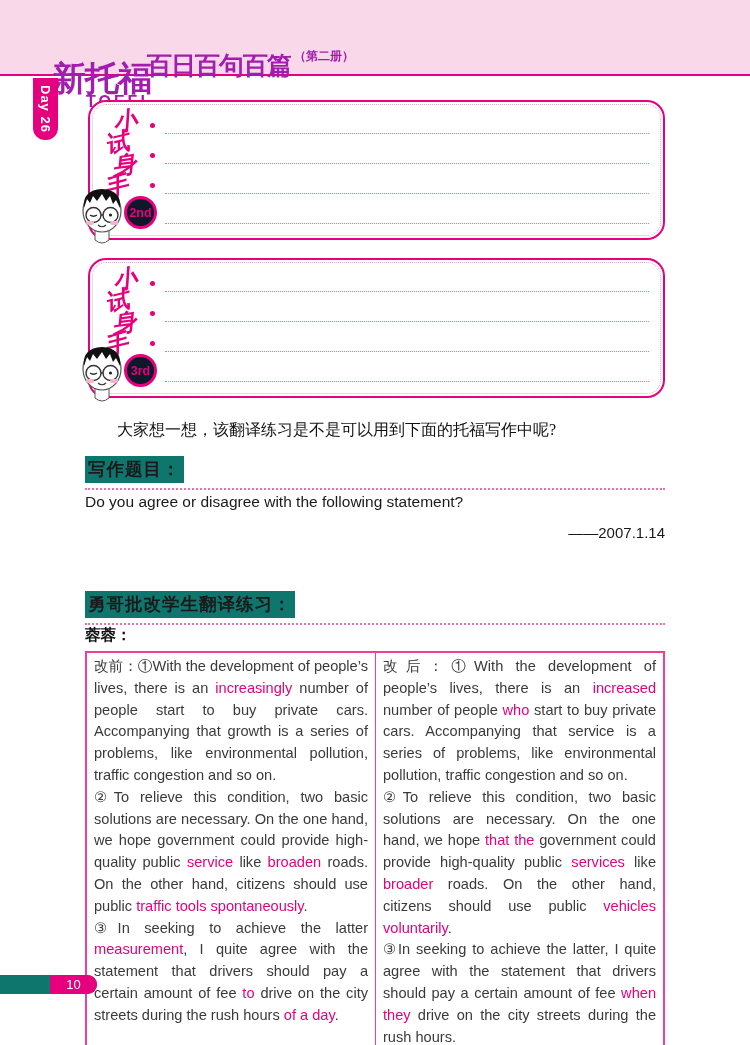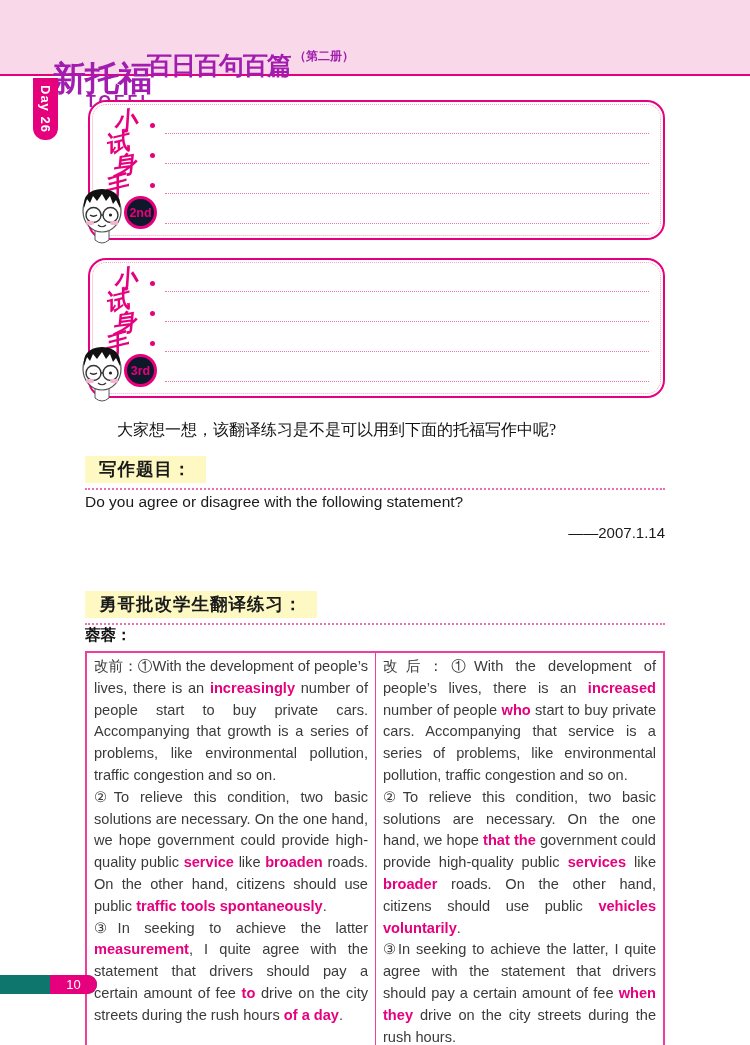--- a/index.html
+++ b/index.html
@@ -76,23 +76,23 @@
     position:absolute; left:85px; top:420px; width:580px;
     font-family:"Liberation Serif", serif; font-size:16px; color:#111;
     text-indent:2em;
   }
 
   .sec-head {
     position:absolute; left:85px; width:580px;
     border-bottom:2px dotted #ef6eb2; padding-bottom:5px;
   }
   .sec-head .tag {
-    display:inline-block; background:#fef9c3; color:#1a1a1a;
+    display:inline-block; background:#0f766e; color:#1a1a1a;
     font-family:"Liberation Serif", serif; font-weight:bold; font-size:17.5px;
-    padding:1px 14px 2px; letter-spacing:1px;
+    padding:1px 3px 2px; letter-spacing:1px;
   }
   .head-writing { top:456px; }
   .head-correction { top:591px; }
 
   .topic {
     position:absolute; left:85px; top:490px; width:580px;
     font-size:15.5px; line-height:23.5px; color:#1a1a1a;
   }
   .topic .statement { text-align:justify; }
   .topic .date { text-align:right; margin-top:7px; font-size:15px; }
@@ -106,21 +106,21 @@
   .compare {
     position:absolute; left:85px; top:651px; width:580px;
     display:flex; border:2px solid #ee3f9d; background:#fff;
   }
   .cell {
     width:50%; padding:3px 7px 6px;
     font-size:14.6px; line-height:21.8px; text-align:justify; color:#3a3a3a;
   }
   .cell + .cell { border-left:1.5px solid #ee3f9d; }
   .par { margin:0; }
-  .hl { color:#e6007e; font-weight:bold; }
+  .hl { color:#e6007e; font-weight:normal; }
 
   
   .footer-bar {
     position:absolute; left:0; top:975px; width:97px; height:19px;
     background:#0f766e; border-radius:0 10px 10px 0;
   }
   .footer-pill {
     position:absolute; right:0; top:0; width:47px; height:19px;
     background:#e6007e; border-radius:0 10px 10px 0;
     display:flex; align-items:center; justify-content:center;

